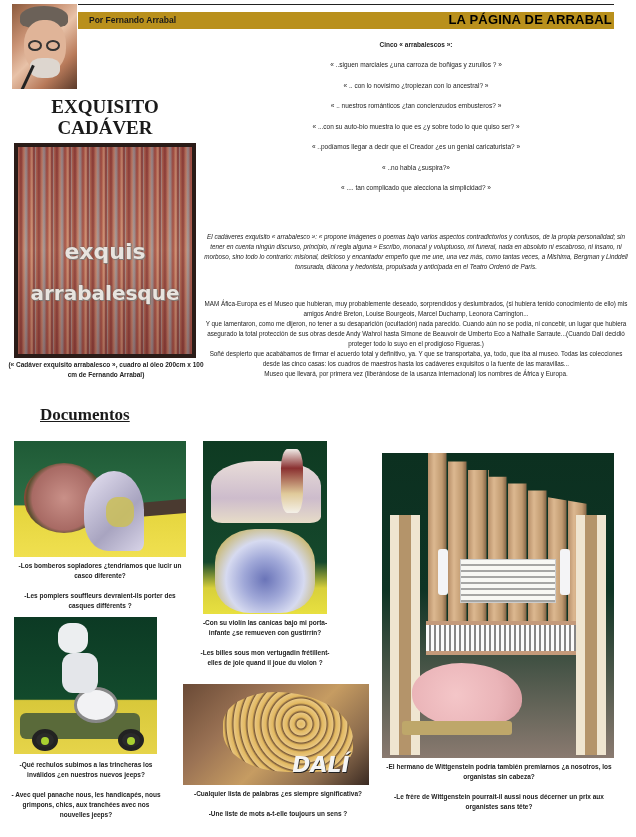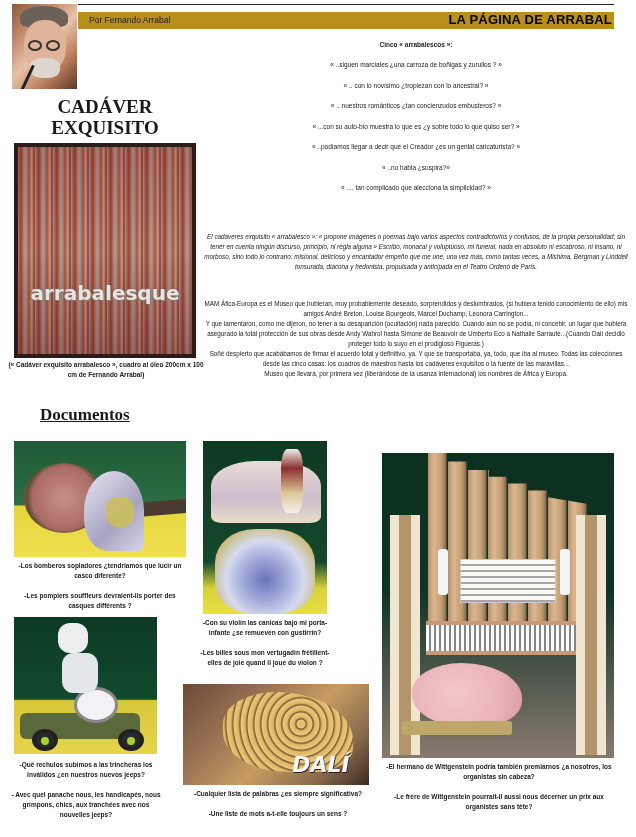--- a/index.html
+++ b/index.html
@@ -1,20 +1,20 @@
 <!DOCTYPE html>
 <html><head>
 <meta charset="utf-8">
 <style>
   * { margin: 0; padding: 0; box-sizing: border-box; }
   body { width: 636px; height: 837px; background: #ffffff; position: relative; overflow: hidden; font-family: "Liberation Sans", sans-serif; color: #1a1a1a; }
   .abs { position: absolute; }
   .topline { left: 78px; top: 4px; width: 536px; height: 1px; background: #222; }
   .goldbar { left: 78px; top: 12px; width: 536px; height: 17px; background: #b9901c; }
-  .goldbar .by { position: absolute; left: 11px; top: 3px; font-size: 8.5px; font-weight: normal; color: #1a1a1a; }
+  .goldbar .by { position: absolute; left: 11px; top: 3px; font-size: 8.5px; font-weight: bold; color: #1a1a1a; }
   .goldbar .ttl { position: absolute; right: 2px; top: 0px; font-size: 13px; font-weight: bold; color: #000000; letter-spacing: 0.2px; }
   .portrait { left: 12px; top: 4px; width: 65px; height: 85px; background: linear-gradient(135deg,#8c5a3c 0%,#c99274 30%,#e8c2a8 50%,#b87a5a 75%,#5a3a2a 100%); overflow:hidden; }
   .portrait .hair { position:absolute; left:8px; top:2px; width:48px; height:22px; background:#6b6158; border-radius:50% 50% 30% 30%; }
   .portrait .face { position:absolute; left:12px; top:16px; width:42px; height:52px; background:#e0b498; border-radius:45%; }
   .portrait .gl1,.portrait .gl2 { position:absolute; top:36px; width:14px; height:11px; border:2px solid #333; border-radius:50%; }
   .portrait .gl1 { left:16px; } .portrait .gl2 { left:34px; }
   .portrait .beard { position:absolute; left:18px; top:54px; width:30px; height:20px; background:#ddd6cf; border-radius:40%; }
   .portrait .pipe { position:absolute; left:14px; top:60px; width:3px; height:28px; background:#222; transform: rotate(25deg); }
   .headline { left: 30px; top: 96px; width: 150px; text-align: center; font-family: "Liberation Serif", serif; font-weight: bold; font-size: 19px; line-height: 21px; color: #1a1a1a; }
   .painting { left: 14px; top: 143px; width: 182px; height: 215px; background: #2a1c18; padding: 4px; }
@@ -82,26 +82,27 @@
 <div class="abs portrait">
   <div class="hair"></div>
     <div class="face"></div>
     <div class="gl1"></div>
     <div class="gl2"></div>
     <div class="beard"></div>
     <div class="pipe"></div>
 </div>
 
 <div class="abs headline">
+  <div>EXQUISITO</div>
   <div>CADÁVER</div>
-  <div>EXQUISITO</div>
 </div>
 
 <div class="abs painting">
   <div class="canvas">
+    <div class="word w2">exquis</div>
     <div class="word w3">arrabalesque</div>
   </div>
 </div>
 <div class="abs caption" style="left:8px; top:360px; width:196px;">(« Cadáver exquisito arrabalesco », cuadro al óleo 200cm x 100 cm de Fernando Arrabal)</div>
 
 <div class="abs poemcol">
   <div class="ttl">Cinco « arrabalescos »:</div>
   <div class="line">« ..siguen marciales ¿una carroza de boñigas  y zurullos ? »</div>
   <div class="line">« .. con lo novísimo ¿tropiezan con lo ancestral? »</div>
   <div class="line">« .. nuestros románticos  ¿tan concienzudos embusteros? »</div>

